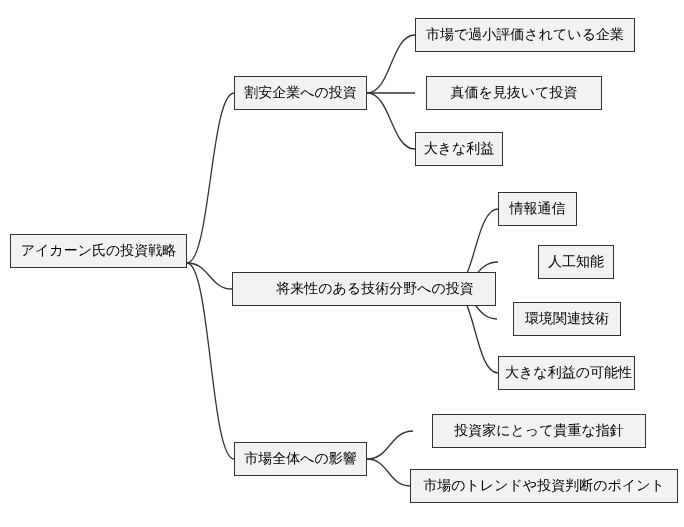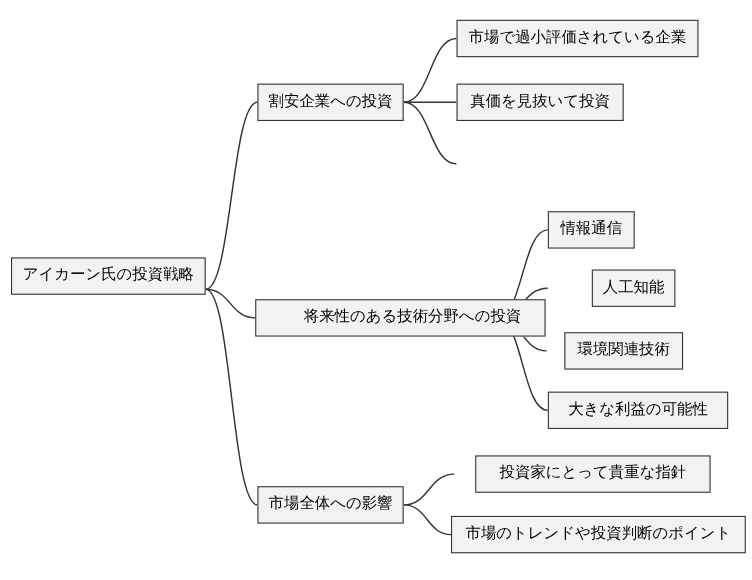--- a/index.html
+++ b/index.html
@@ -57,32 +57,33 @@
       <path d="M367,459 C390,459 390,431 413,431" fill="none" stroke="#333333" stroke-width="1.3"></path>
       <path d="M367,459 C388.5,459 388.5,486 410,486" fill="none" stroke="#333333" stroke-width="1.3"></path>
     </svg>
 
   <div class="node" style="left:10px; top:234px; width:177px;">アイカーン氏の投資戦略</div>
 
   <div class="node" style="left:234px; top:76px; width:133px;">割安企業への投資</div>
 
   <div class="node" style="left:415px; top:18px; width:220px;">市場で過小評価されている企業</div>
 
-  <div class="node" style="left:415px; top:76px; width:152px;">真価を見抜いて投資</div>
+  <div class="node" style="left:426px; top:76px; width:176px;">真価を見抜いて投資</div>
 
+  <div class="node" style="left:415px; top:132px; width:88px;">大きな利益</div>
 
   <div class="node" style="left:232px; top:272px; width:264px;padding-left:28px;">将来性のある技術分野への投資</div>
 
   <div class="node" style="left:498px; top:192px; width:79px;">情報通信</div>
 
   <div class="node" style="left:498px; top:245px; width:76px;margin-left:40px;">人工知能</div>
 
   <div class="node" style="left:497px; top:302px; width:108px;margin-left:16px;">環境関連技術</div>
 
-  <div class="node" style="left:498px; top:356px; width:164px;">大きな利益の可能性</div>
+  <div class="node" style="left:498px; top:356px; width:137px;">大きな利益の可能性</div>
 
   <div class="node" style="left:234px; top:442px; width:133px;">市場全体への影響</div>
 
   <div class="node" style="left:432px; top:414px; width:214px;">投資家にとって貴重な指針</div>
 
   <div class="node" style="left:410px; top:469px; width:268px;">市場のトレンドや投資判断のポイント</div>
 
 </div>
 
 </body></html>

